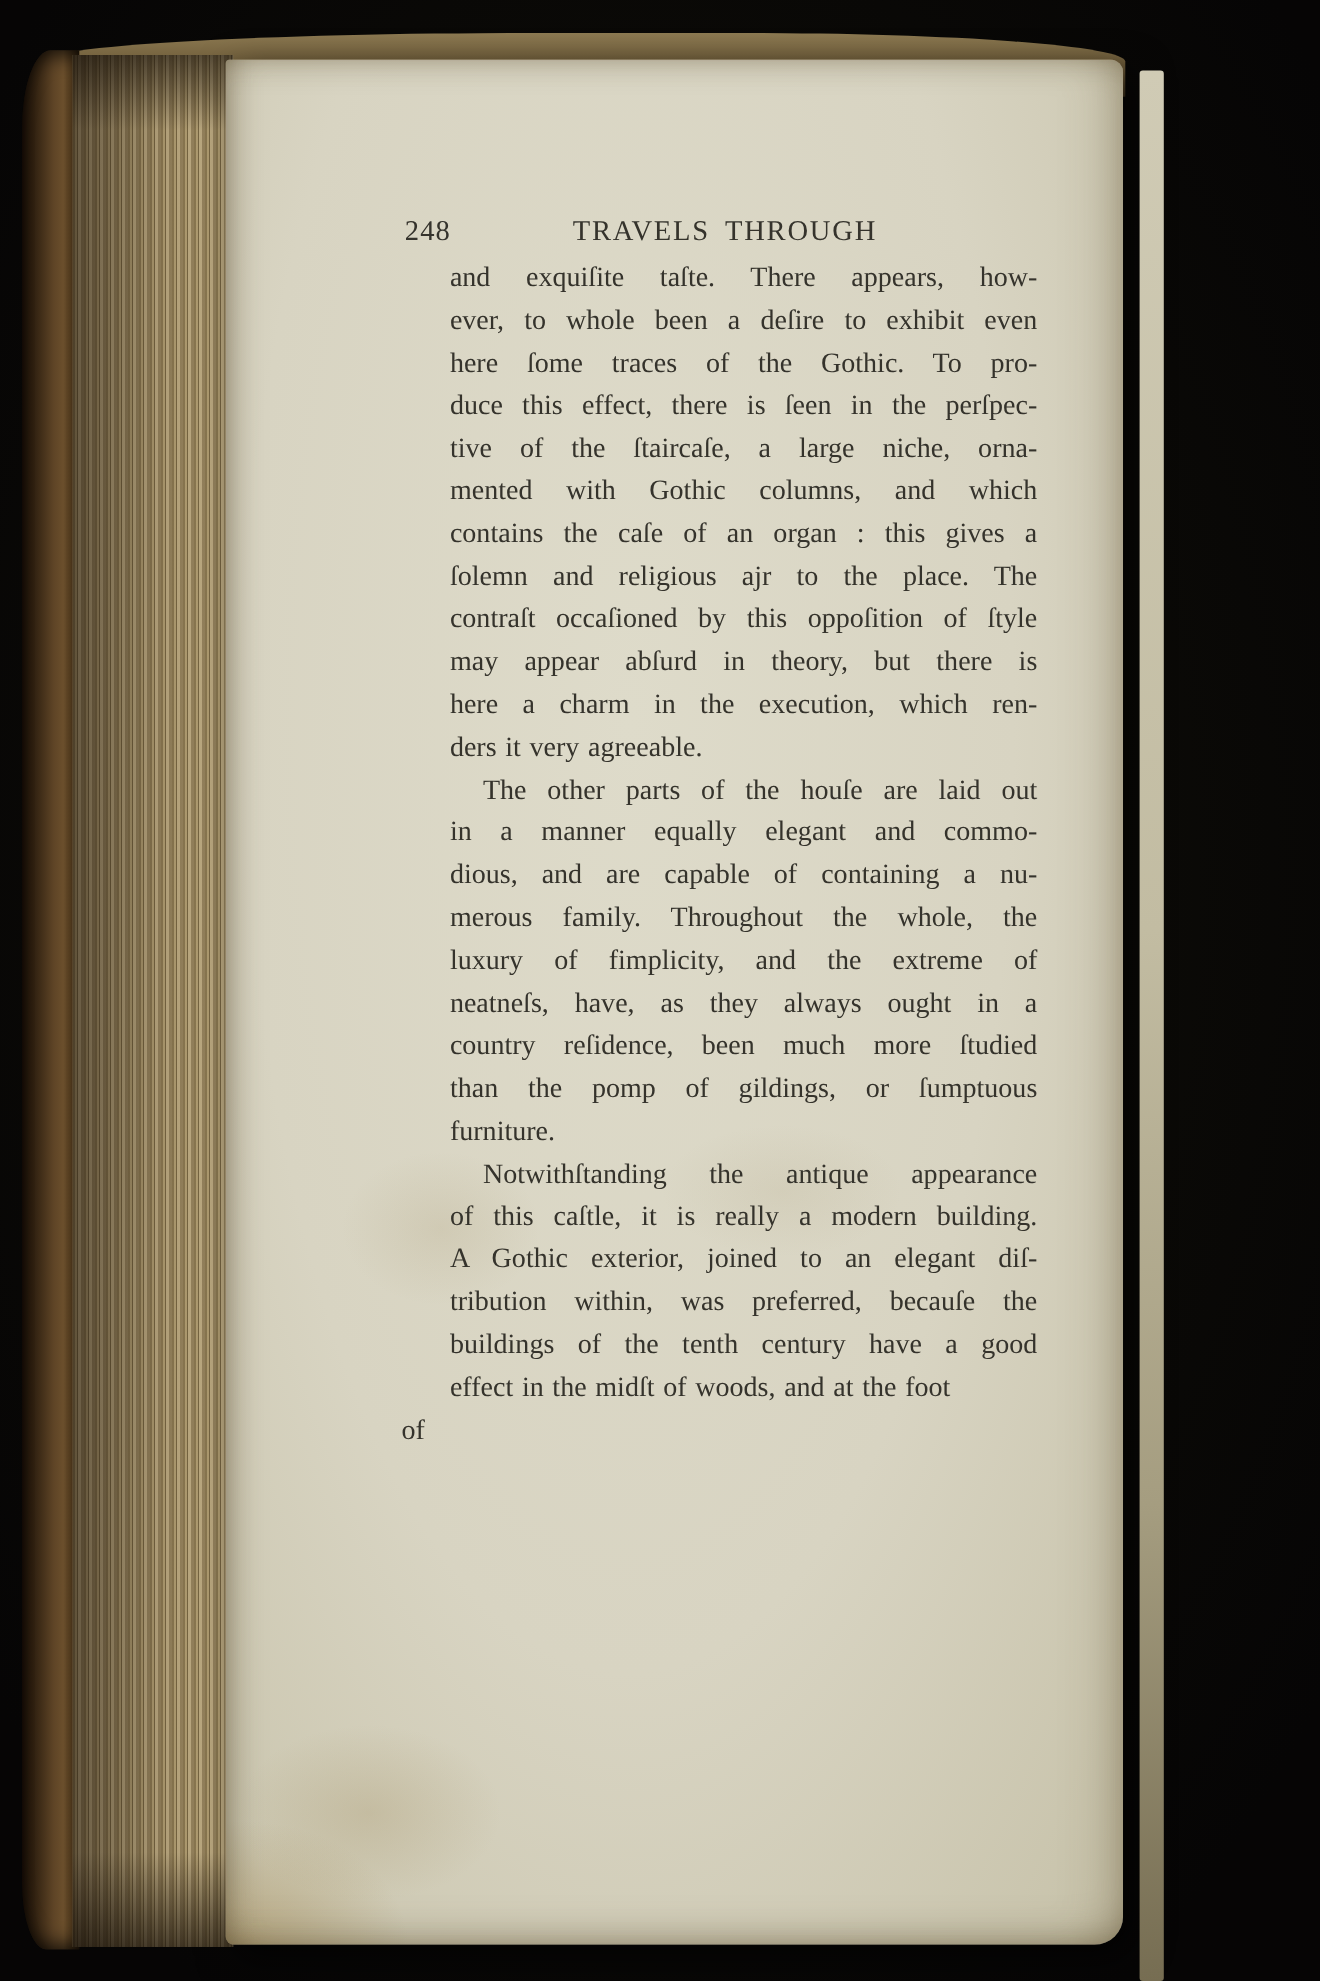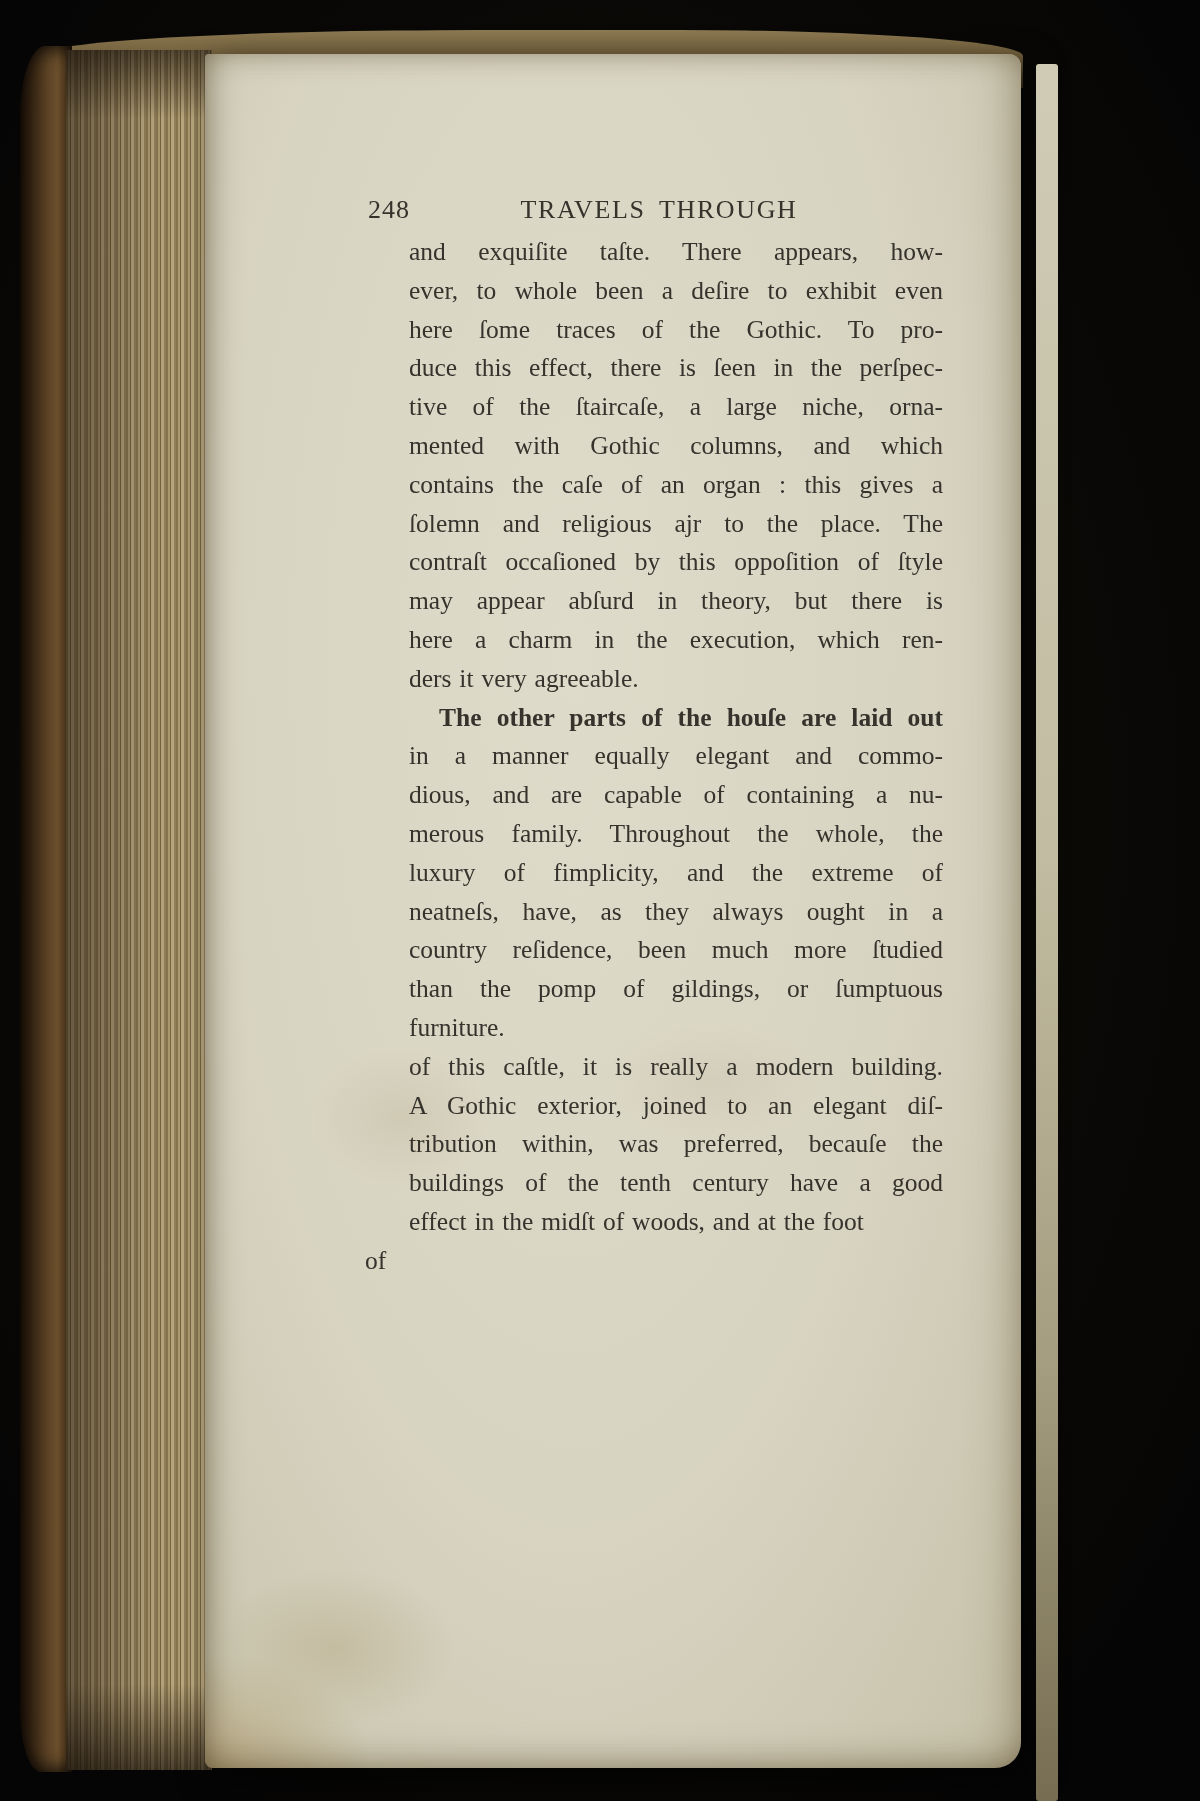--- a/index.html
+++ b/index.html
@@ -80,21 +80,21 @@
     position: absolute; left: 10px; right: 0; top: 0; text-align: center;
     letter-spacing: 1.6px; word-spacing: 6px;
   }
 
   .body-text {
     font-size: 25.5px; line-height: 38.8px;
     word-spacing: 1.5px;
   }
   .line { text-align: justify; text-align-last: justify; min-height: 38.8px; margin-left: 44px; }
   .line.last { text-align-last: left; }
-  .line.indent { text-indent: 30px; font-weight: bold; }
+  .line.indent { text-indent: 30px; }
 
   .catchword-row { text-align: left; padding-right: 6px; }
 </style>
 </head>
 <body>
 
 <div class="scene">
   <div class="book-top-edge"></div>
   <div class="book-spine"></div>
   <div class="page-fore-edges"></div>
@@ -121,20 +121,21 @@
           <div class="line last">ders it very agreeable.</div>
           <div class="line indent">The other parts of the houſe are laid out</div>
           <div class="line">in a manner equally elegant and commo-</div>
           <div class="line">dious, and are capable of containing a nu-</div>
           <div class="line">merous family.  Throughout the whole, the</div>
           <div class="line">luxury of fimplicity, and the extreme of</div>
           <div class="line">neatneſs, have, as they always ought in a</div>
           <div class="line">country reſidence, been much more ſtudied</div>
           <div class="line">than the pomp of gildings, or ſumptuous</div>
           <div class="line last">furniture.</div>
+          <div class="line indent">Notwithſtanding the antique appearance</div>
           <div class="line">of this caſtle, it is really a modern building.</div>
           <div class="line">A Gothic exterior, joined to an elegant diſ-</div>
           <div class="line">tribution within, was preferred, becauſe the</div>
           <div class="line">buildings of the tenth century have a good</div>
           <div class="line last">effect in the midſt of woods, and at the foot</div>
         </div>
       <div class="body-text catchword-row">
         <span>of</span>
       </div>
     </div>

